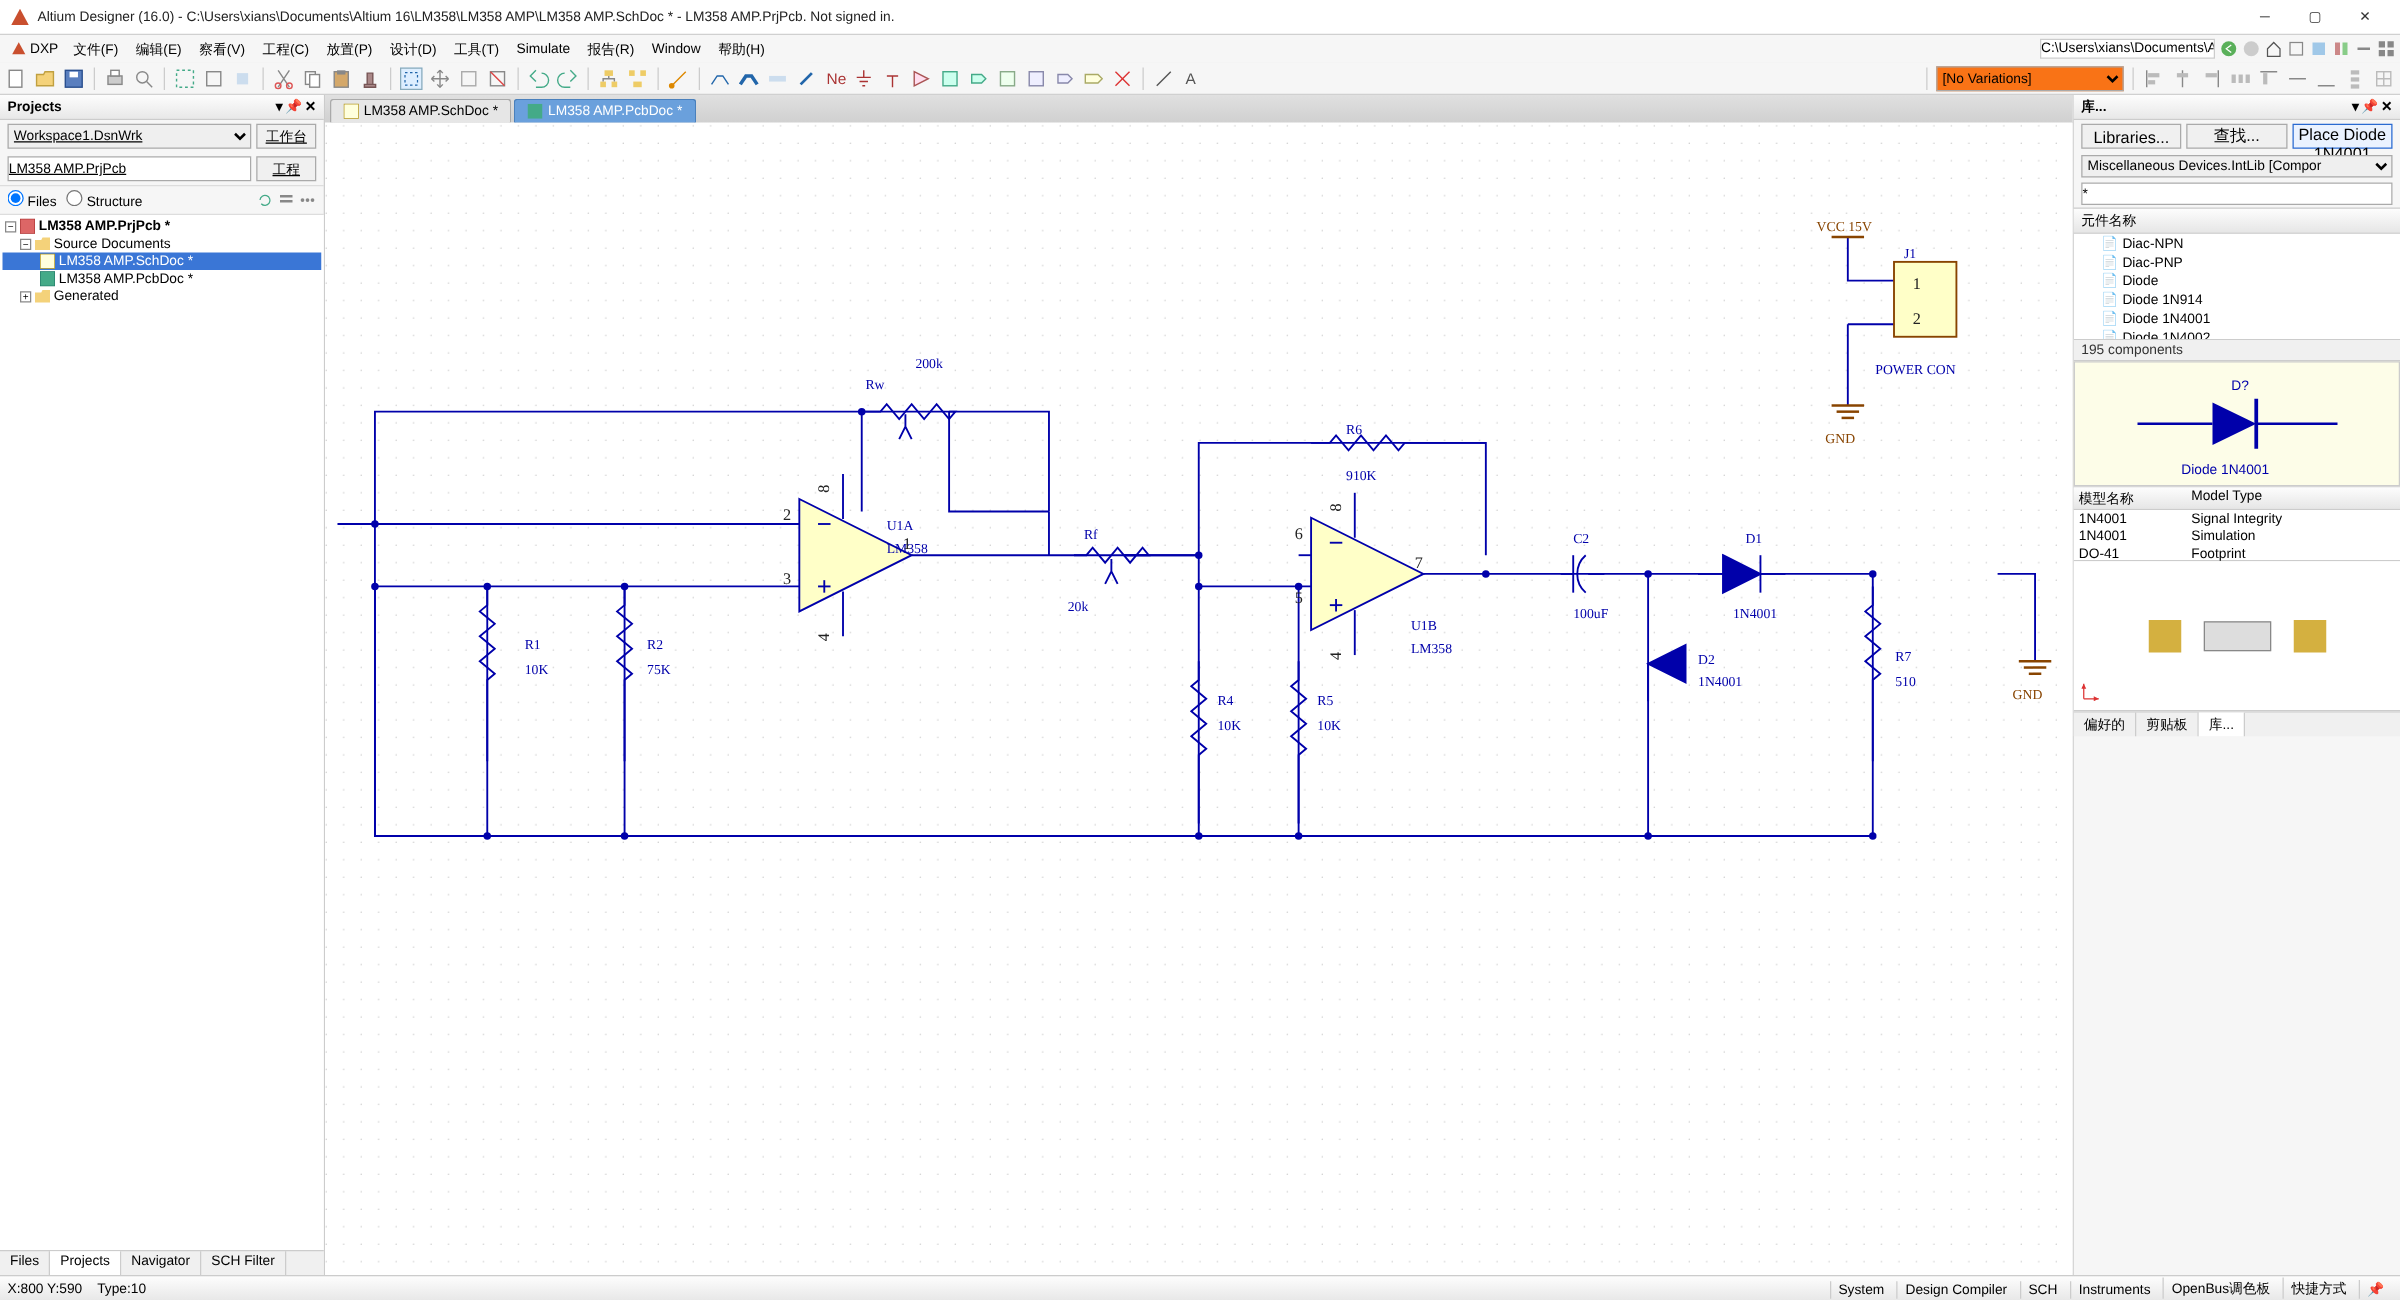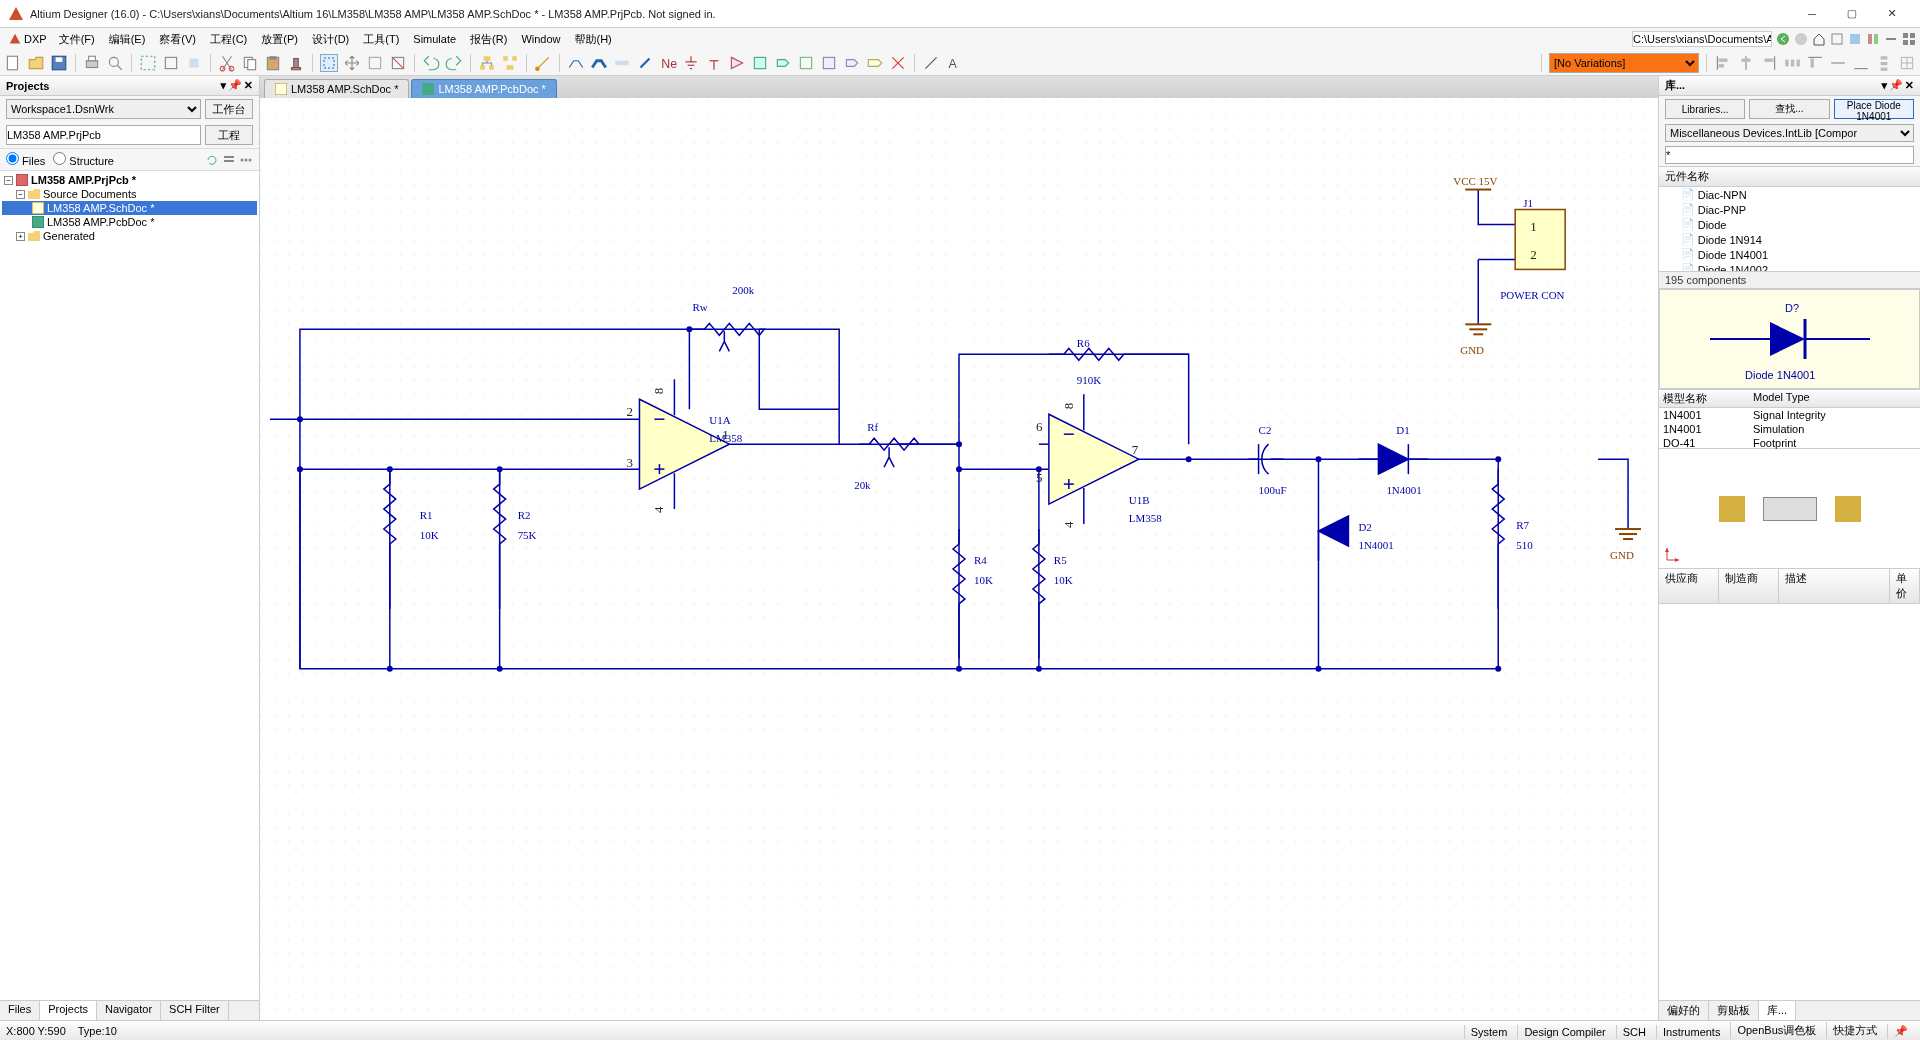--- a/index.html
+++ b/index.html
@@ -25,21 +25,21 @@
 .tbtn { width: 18px; height: 18px; display: flex; align-items: center; justify-content: center; }
 .toolbar select { height: 20px; border: 1px solid #aaa; background: #f97316; width: 150px; }
 
 
 .main { flex: 1; display: flex; min-height: 0; }
 
 
 .leftpanel { width: 260px; background: #f6f6f6; border-right: 1px solid #ccc; display: flex; flex-direction: column; }
 .panelhead { height: 20px; background: linear-gradient(#fdfdfd,#e8e8e8); border-bottom: 1px solid #ccc; display: flex; align-items: center; padding: 0 6px; font-weight: bold; }
 .panelhead .hicons { margin-left: auto; display: flex; gap: 2px; }
-.wsrow { display: flex; gap: 4px; padding: 3px 6px; align-items: center; }
+.wsrow { display: flex; gap: 4px; padding: 3px 6px; align-items: center; text-decoration: underline; }
 .wsrow select, .wsrow input { flex: 1; height: 20px; border: 1px solid #aaa; }
 .wsrow button { height: 20px; width: 48px; border: 1px solid #aaa; background: #f0f0f0; }
 .radios { padding: 3px 6px; display: flex; align-items: center; gap: 8px; border-top:1px solid #ddd; border-bottom:1px solid #ddd;}
 .radios .ricons { margin-left:auto; display:flex; gap:3px;}
 .tree { flex: 1; overflow: auto; background: #fff; padding: 2px; }
 .tnode { padding: 1px 2px; display: flex; align-items: center; gap: 3px; white-space: nowrap; }
 .tnode.sel { background: #3a76d6; color: #fff; }
 .tind1 { padding-left: 14px; } .tind2 { padding-left: 30px; }
 .twist { width: 9px; height: 9px; border: 1px solid #888; font-size: 8px; line-height: 7px; text-align: center; display:inline-block; background:#fff; color:#000;}
 .fileicn { width: 12px; height: 12px; display:inline-block; }
@@ -55,21 +55,21 @@
 .canvaswrap { flex: 1; position: relative; overflow: hidden; background: #fff; }
 svg.schem { position: absolute; inset: 0; width: 100%; height: 100%; }
 .bottomtabs { height: 20px; background: #f0f0f0; border-top: 1px solid #ccc; display: flex; }
 .bottomtabs .bt { padding: 2px 10px; border-right: 1px solid #ccc; }
 .bottomtabs .bt.active { background: #fff; }
 .bottomtabs .rightside { margin-left: auto; display: flex; }
 
 
 .rightpanel { width: 262px; background: #f6f6f6; border-left: 1px solid #ccc; display: flex; flex-direction: column; }
 .librow { padding: 3px 6px; display: flex; gap: 4px; }
-.librow button { flex:1; height: 20px; border: 1px solid #aaa; background: #f0f0f0; font-size:10px; padding:0 2px;}
+.librow button { flex:1; height: 20px; border: 1px solid #aaa; background: #f0f0f0; font-size:13px; padding:0 2px;}
 .librow button.primary { border-color: #2a6ad0; color: #000; background:#eaf2ff; }
 .libsel { padding: 2px 6px; }
 .libsel select, .libsel input { width: 100%; height: 18px; border: 1px solid #aaa; }
 .colhead { background: linear-gradient(#fdfdfd,#e6e6e6); border-top:1px solid #ccc; border-bottom: 1px solid #ccc; padding: 2px 6px; display:flex;}
 .complist { height: 84px; overflow: auto; background: #fff; }
 .citem { padding: 1px 6px 1px 22px; display:flex; align-items:center; gap:3px;}
 .cfoot { padding: 2px 6px; color: #333; border-top:1px solid #ccc; border-bottom:1px solid #ccc; background:#f0f0f0;}
 .preview { height: 100px; background: #fdfde8; border: 1px solid #ccc; margin: 0px 0; display: flex; align-items: center; justify-content: center; }
 .modelgrid { height: 60px; background: #fff; border-top: 1px solid #ccc; border-bottom:1px solid #ccc; }
 .mgrow { display: flex; padding: 1px 4px; }
@@ -786,28 +786,20 @@
     </div>
     <div class="footprev">
       <div class="pad"></div>
       <div class="bodyrect"></div>
       <div class="pad"></div>
       <span style="position:absolute;left:6px;bottom:4px;"><svg width="16" height="16">
             <path d="M2 14 L2 2 M2 14 L14 14" stroke="#d33" fill="none"></path>
             <path d="M2 2 l-2 4 4 0z M14 14 l-4 -2 0 4z" fill="#d33"></path>
           </svg></span>
     </div>
-    <div class="suppgrid">
-      <div class="sghead">
-        <div style="width:60px">供应商</div>
-        <div style="width:60px">制造商</div>
-        <div style="flex:1">描述</div>
-        <div style="width:30px">单价</div>
-      </div>
-    </div>
     <div class="rightbottabs">
       <div class="rbt">偏好的</div>
       <div class="rbt">剪贴板</div>
       <div class="rbt active">库...</div>
     </div>
   </div>
 </div>
 
 <div class="statusbar">
   <span>X:800 Y:590</span>

